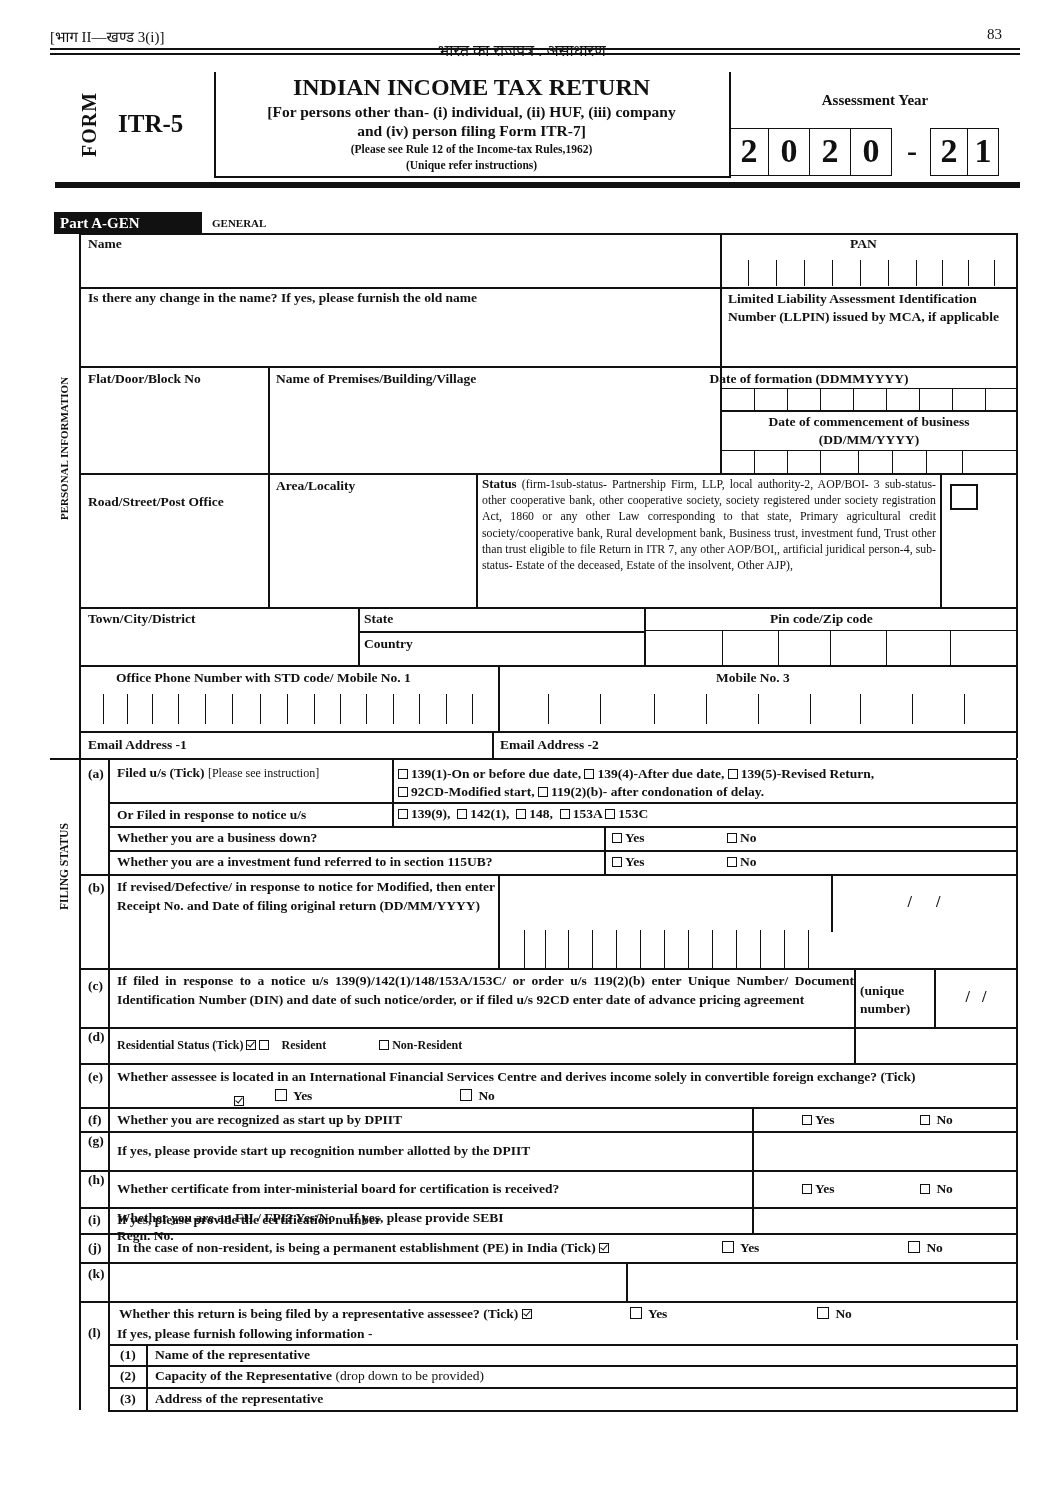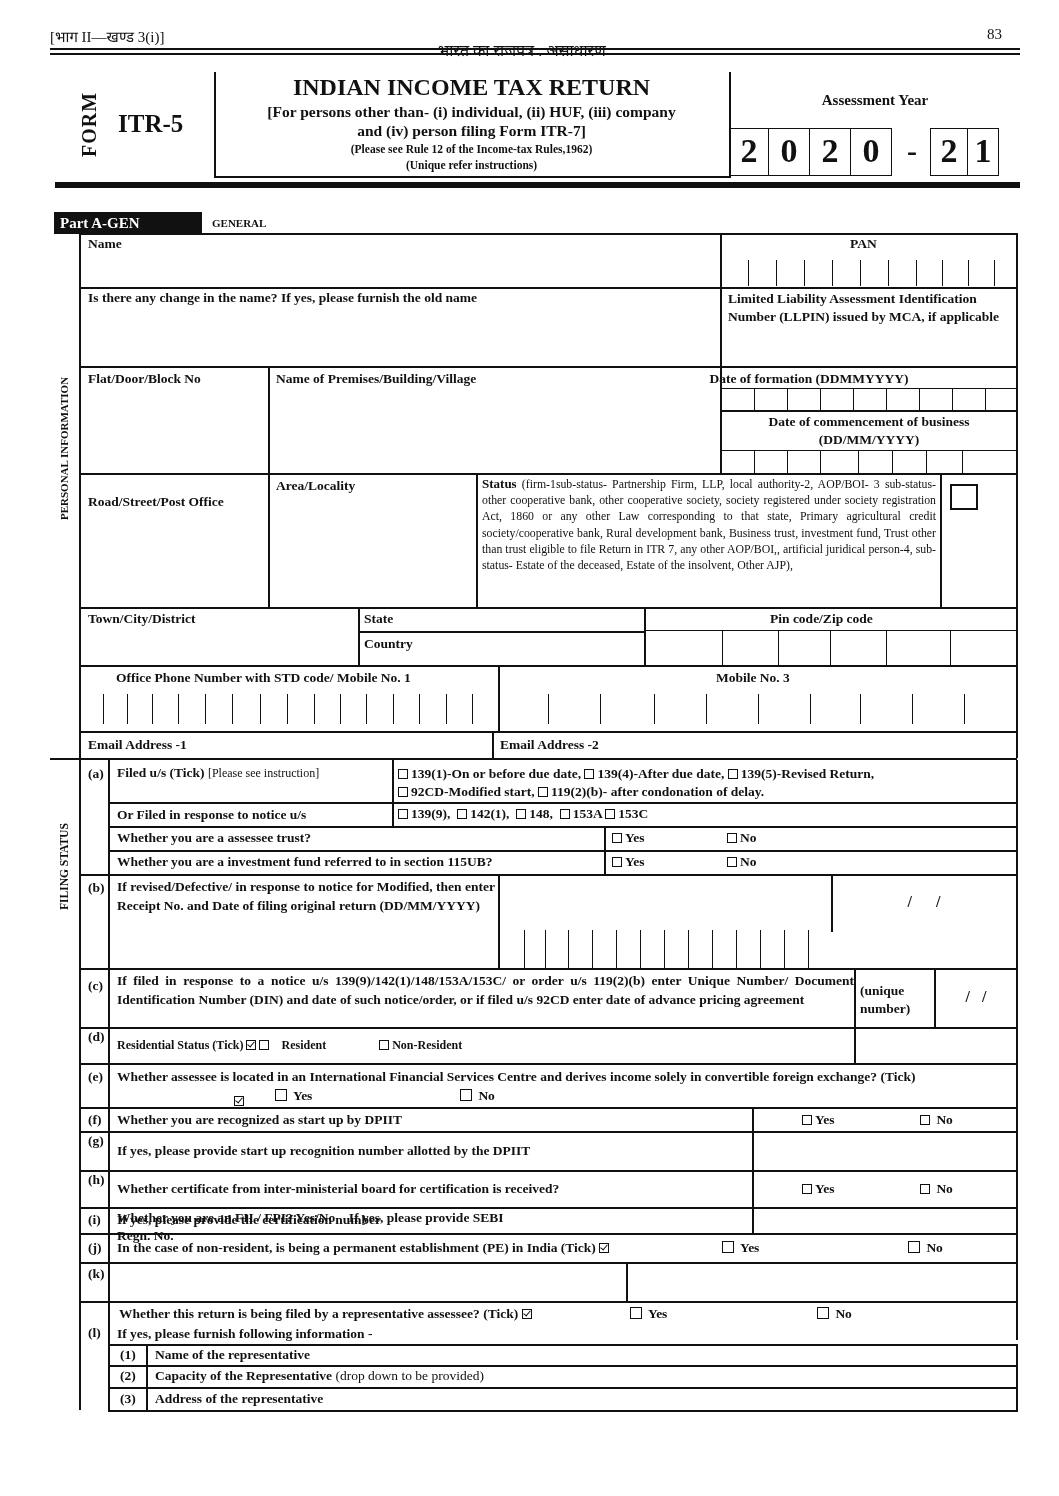--- a/index.html
+++ b/index.html
@@ -204,21 +204,21 @@
 <div class="cell b t13" style="left:117px;top:807px;">Or Filed in response to notice u/s</div>
 <div class="vline" style="left:392px;top:802px;width:1.5px;height:24px;"></div>
 <div class="cell b t13" style="left:398px;top:806px;">
   <span><span class="chk"></span><span>139(9),</span></span>&nbsp;
   <span><span class="chk"></span><span>142(1),</span></span>&nbsp;
   <span><span class="chk"></span><span>148,</span></span>&nbsp;
   <span><span class="chk"></span><span>153A</span></span>
   <span><span class="chk"></span><span>153C</span></span>
 </div>
 <div class="hline" style="left:108px;top:826px;width:909px;height:1.5px;"></div>
-<div class="cell b t13" style="left:117px;top:830px;">Whether you are a assessee trust?</div>
+<div class="cell b t13" style="left:117px;top:830px;">Whether you are a business down?</div>
 <div class="vline" style="left:604px;top:826px;width:1.5px;height:48px;"></div>
 <div class="cell b t13" style="left:612px;top:830px;"><span class="chk"></span><span>Yes</span></div>
 <div class="cell b t13" style="left:727px;top:830px;"><span class="chk"></span><span>No</span></div>
 <div class="hline" style="left:108px;top:850px;width:909px;height:1.5px;"></div>
 <div class="cell b t13" style="left:117px;top:854px;">Whether you are a investment fund referred to in section 115UB?</div>
 <div class="cell b t13" style="left:612px;top:854px;"><span class="chk"></span><span>Yes</span></div>
 <div class="cell b t13" style="left:727px;top:854px;"><span class="chk"></span><span>No</span></div>
 <div class="hline" style="left:79px;top:874px;width:938px;height:2px;"></div>
 
 <div class="cell b t13" style="left:88px;top:879px;width:18px;line-height:17px;">(b)</div>

